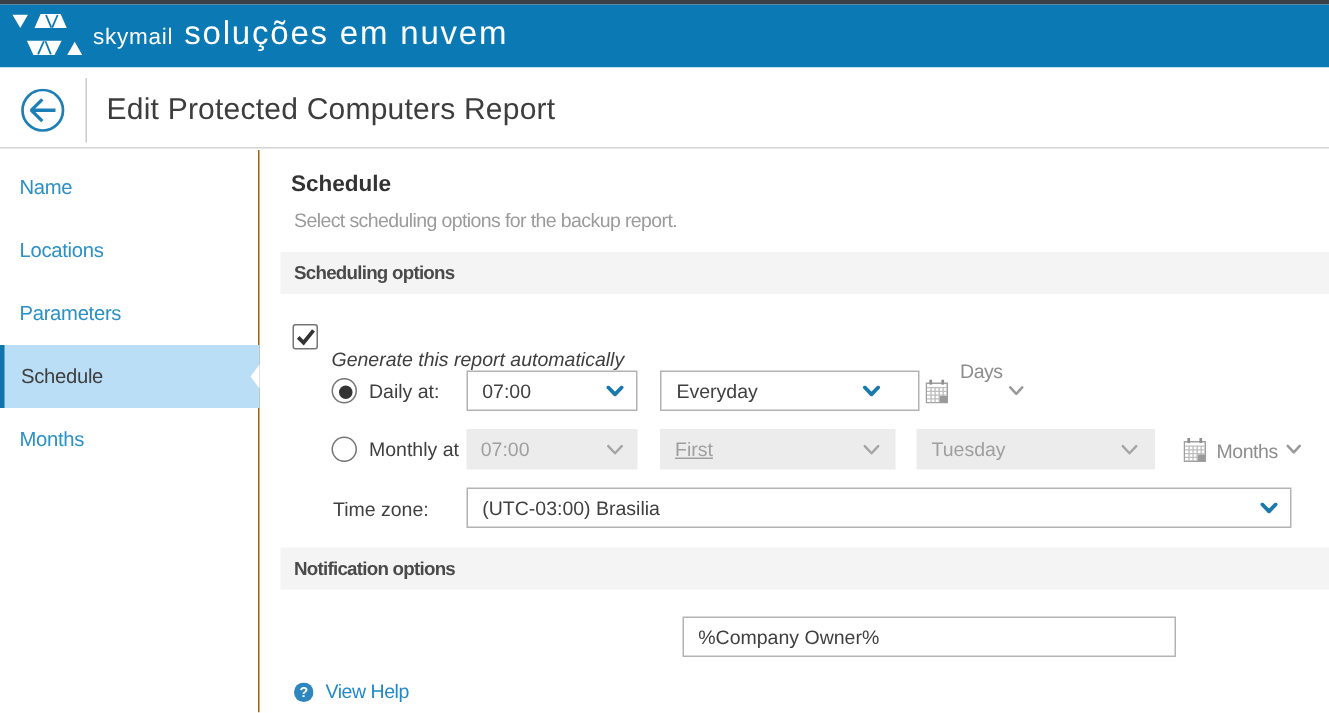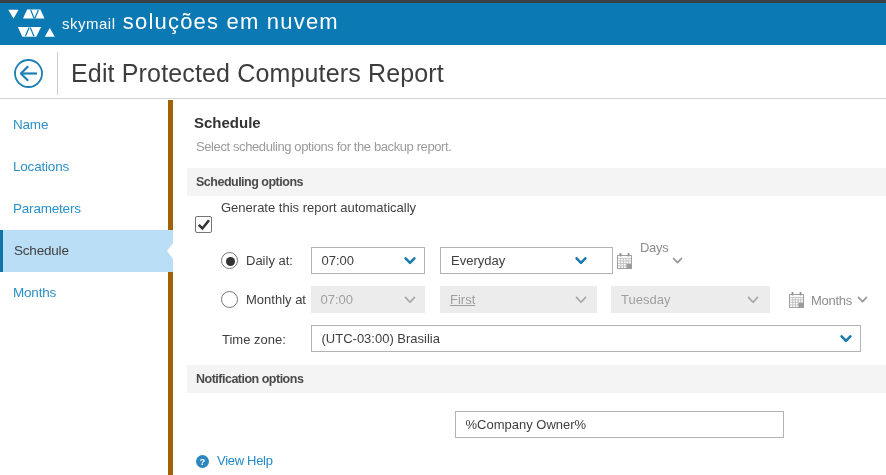--- a/index.html
+++ b/index.html
@@ -9,24 +9,24 @@
 
   #topstrip { left:0; top:0; width:886px; height:2.5px; background:#3b4046; }
   #bluebar { left:0; top:2.5px; width:886px; height:42px; background:#0b79b3; }
   #logosvg { }
   #brand { left:62px; top:3px; height:42px; line-height:38px; color:#fff; font-size:22px; white-space:nowrap; letter-spacing:1.2px; }
   #brand b { font-weight:normal; font-size:15px; letter-spacing:0.5px; }
 
   #titlebar { left:0; top:45px; width:886px; height:54px; background:#fff; border-bottom:1px solid #d4d4d4; }
   #backsvg { left:14px; top:59px; }
   #tdivide { left:57px; top:52px; width:1px; height:43px; background:#ccc; }
-  #ptitle { left:71px; top:45px; height:54px; line-height:57px; font-size:25px; letter-spacing:0.15px; color:#3d3d3d; white-space:nowrap; }
+  #ptitle { left:71px; top:45px; height:54px; line-height:57px; font-size:20px; letter-spacing:0.15px; color:#3d3d3d; white-space:nowrap; }
 
   
-  #sidebar { left:0; top:100px; width:173px; height:375px; border-right:5px solid #a16207; background:#fff; }
+  #sidebar { left:0; top:100px; width:173px; height:375px; border-right:1px solid #a16207; background:#fff; }
   .sitem { position:absolute; left:0; width:173px; height:42px; line-height:42px; padding-left:13px; font-size:13.5px; letter-spacing:-0.2px; color:#2b90c6; }
   #sel { position:absolute; left:0; top:130px; width:173px; height:42px; background:#b9def5; border-left:3px solid #0e74aa; }
   #sel .txt { position:absolute; left:11px; top:0; height:42px; line-height:42px; font-size:13.5px; letter-spacing:-0.2px; color:#3f3f3f; }
   #notch { position:absolute; right:0; top:13px; width:0; height:0; border-top:8px solid transparent; border-bottom:8px solid transparent; border-right:6px solid #fff; }
 
   
   .dk { color:#3f3f3f; font-size:13px; }
   #h1 { left:194px; top:114px; font-weight:bold; font-size:15px; color:#333; }
   #sub { left:196px; top:139px; font-size:13px; letter-spacing:-0.4px; color:#9b9b9b; }
   .gbar { left:187px; width:699px; height:28px; background:#f4f4f4; line-height:28px; padding-left:9px; font-weight:bold; font-size:12.5px; letter-spacing:-0.5px; color:#4a4a4a; }
@@ -81,21 +81,21 @@
 
   <div class="abs" id="h1">Schedule</div>
   <div class="abs" id="sub">Select scheduling options for the backup report.</div>
   <div class="abs gbar" id="bar1">Scheduling options</div>
 
   <div class="abs cb">
     <svg width="15" height="15" viewBox="0 0 15 15">
         <polyline points="2.8,7.9 6.4,11.5 13,3.2" fill="none" stroke="#333" stroke-width="2.5"></polyline>
       </svg>
   </div>
-  <div class="abs dk" style="left:221px; top:200px;">Generate this report automatically</div>
+  <div class="abs dk" style="left:221px; top:232px;font-style:italic;">Generate this report automatically</div>
 
   <div class="abs radio" style="left:221px; top:252px;">
       <div class="rdot"></div>
     </div>
   <div class="abs dk" style="left:246px; top:252.5px;">Daily at:</div>
   <div class="abs sel" style="left:310.5px; top:247px; width:114px;">07:00</div>
   <svg class="abs" style="left:404px; top:257px;" width="12" height="8" viewBox="0 0 12 8">
       <polyline points="1.6,1.3 6,5.9 10.4,1.3" fill="none" stroke="#1879ae" stroke-width="2.5" stroke-linecap="round" stroke-linejoin="round"></polyline>
     </svg>
   <div class="abs sel" style="left:440px; top:247px; width:173px;">Everyday</div>

